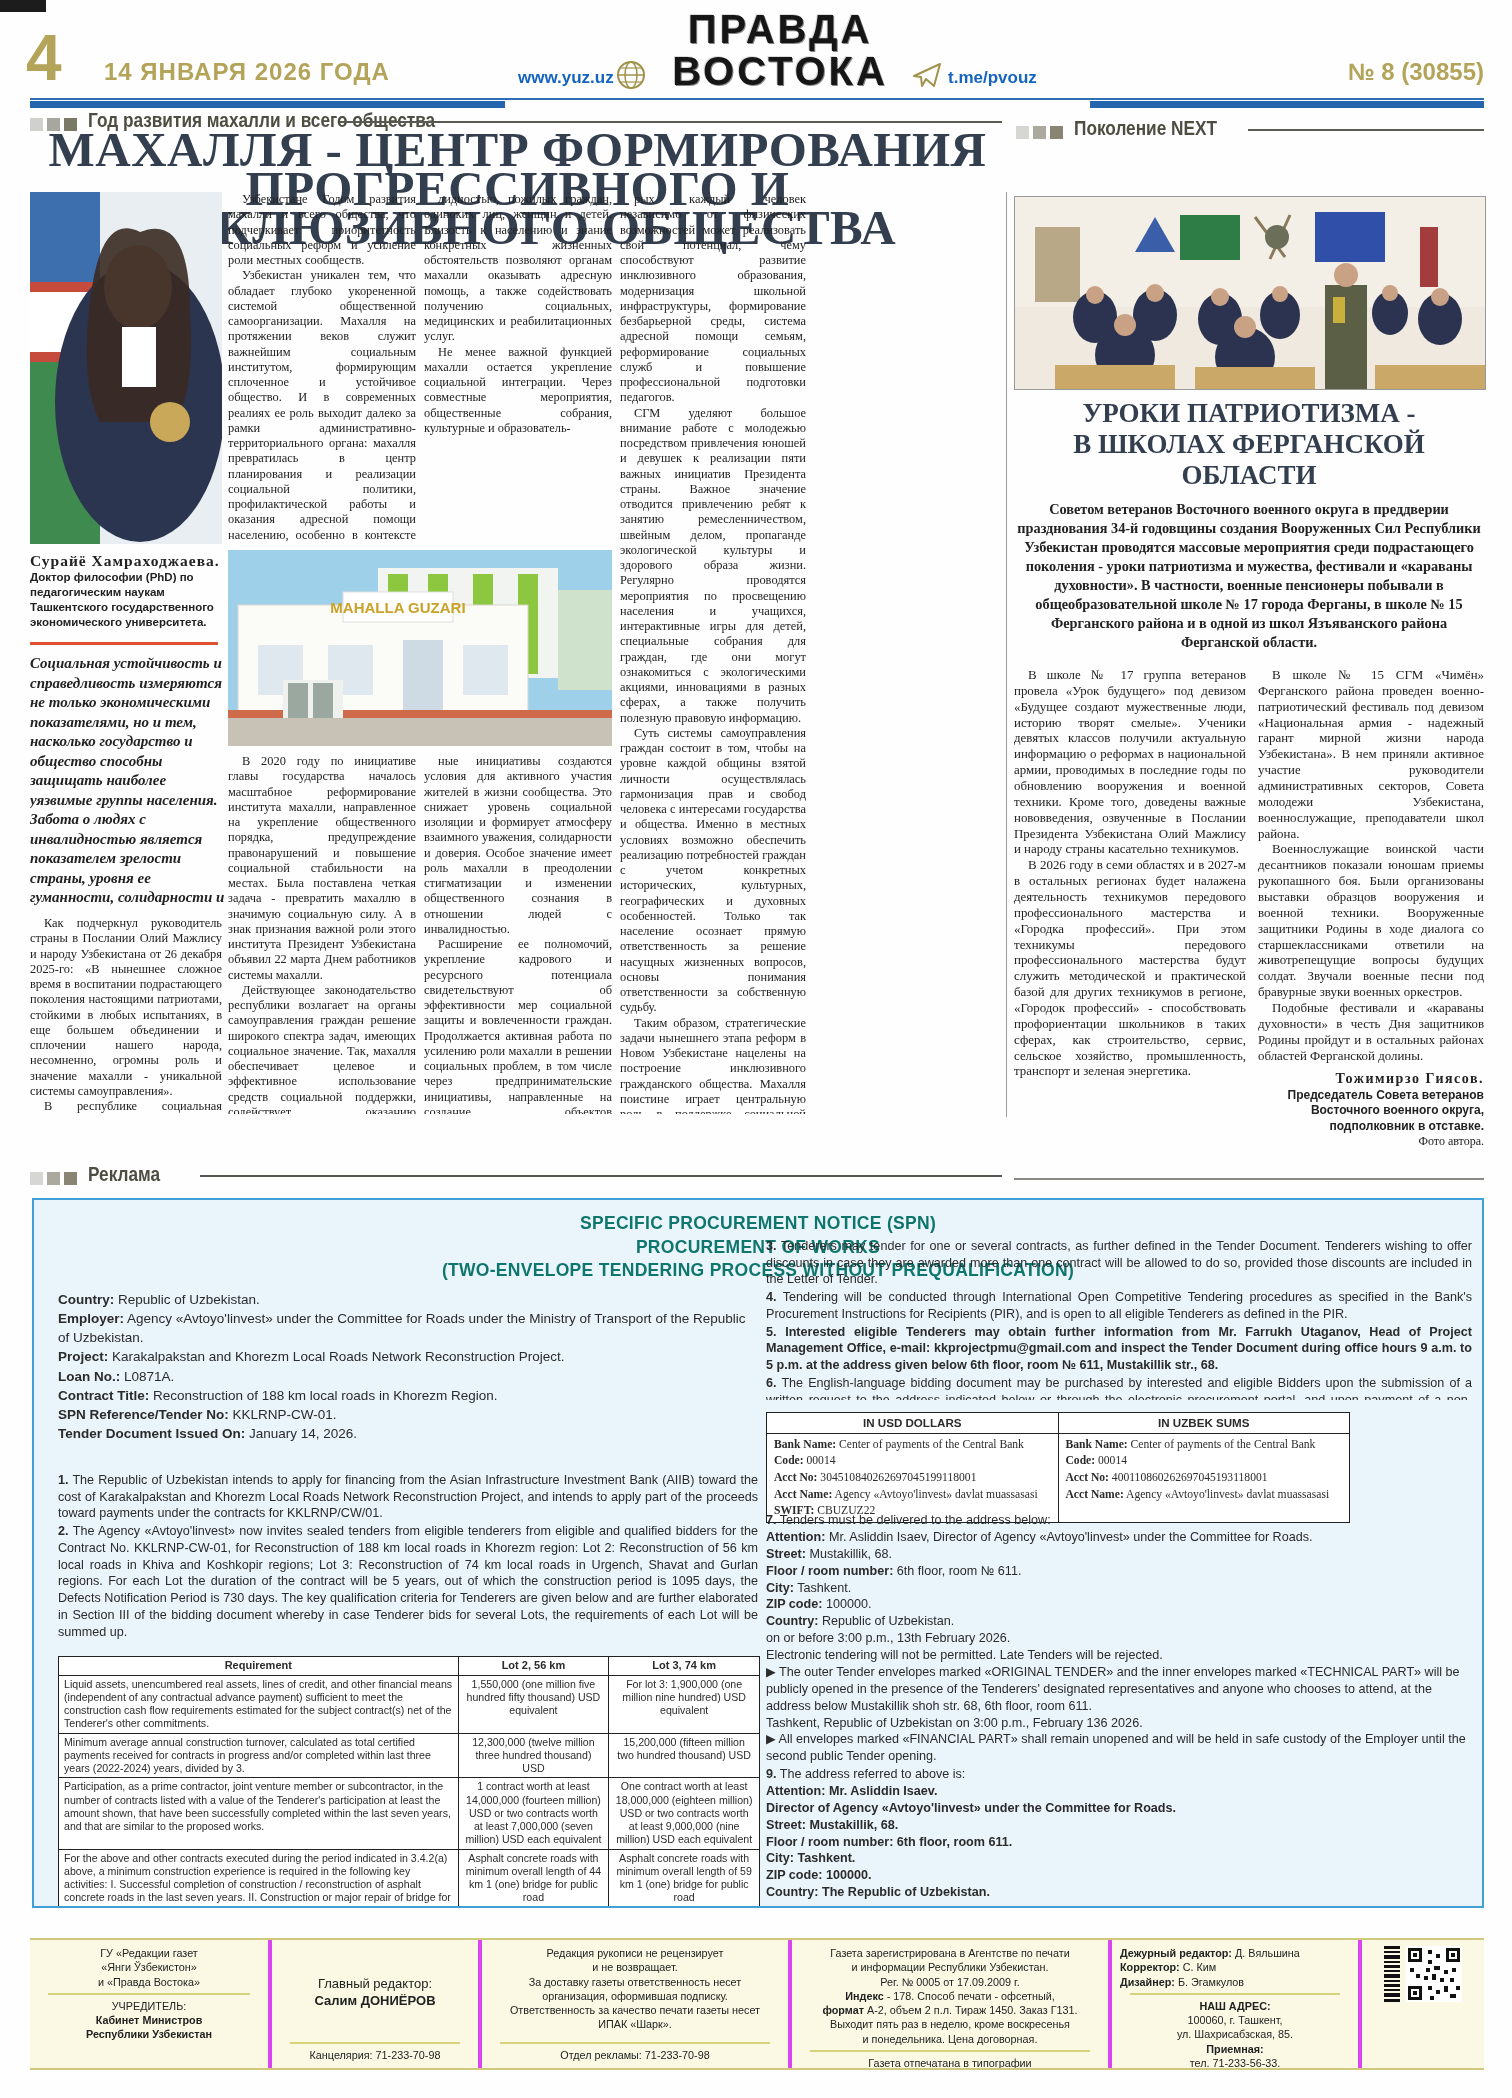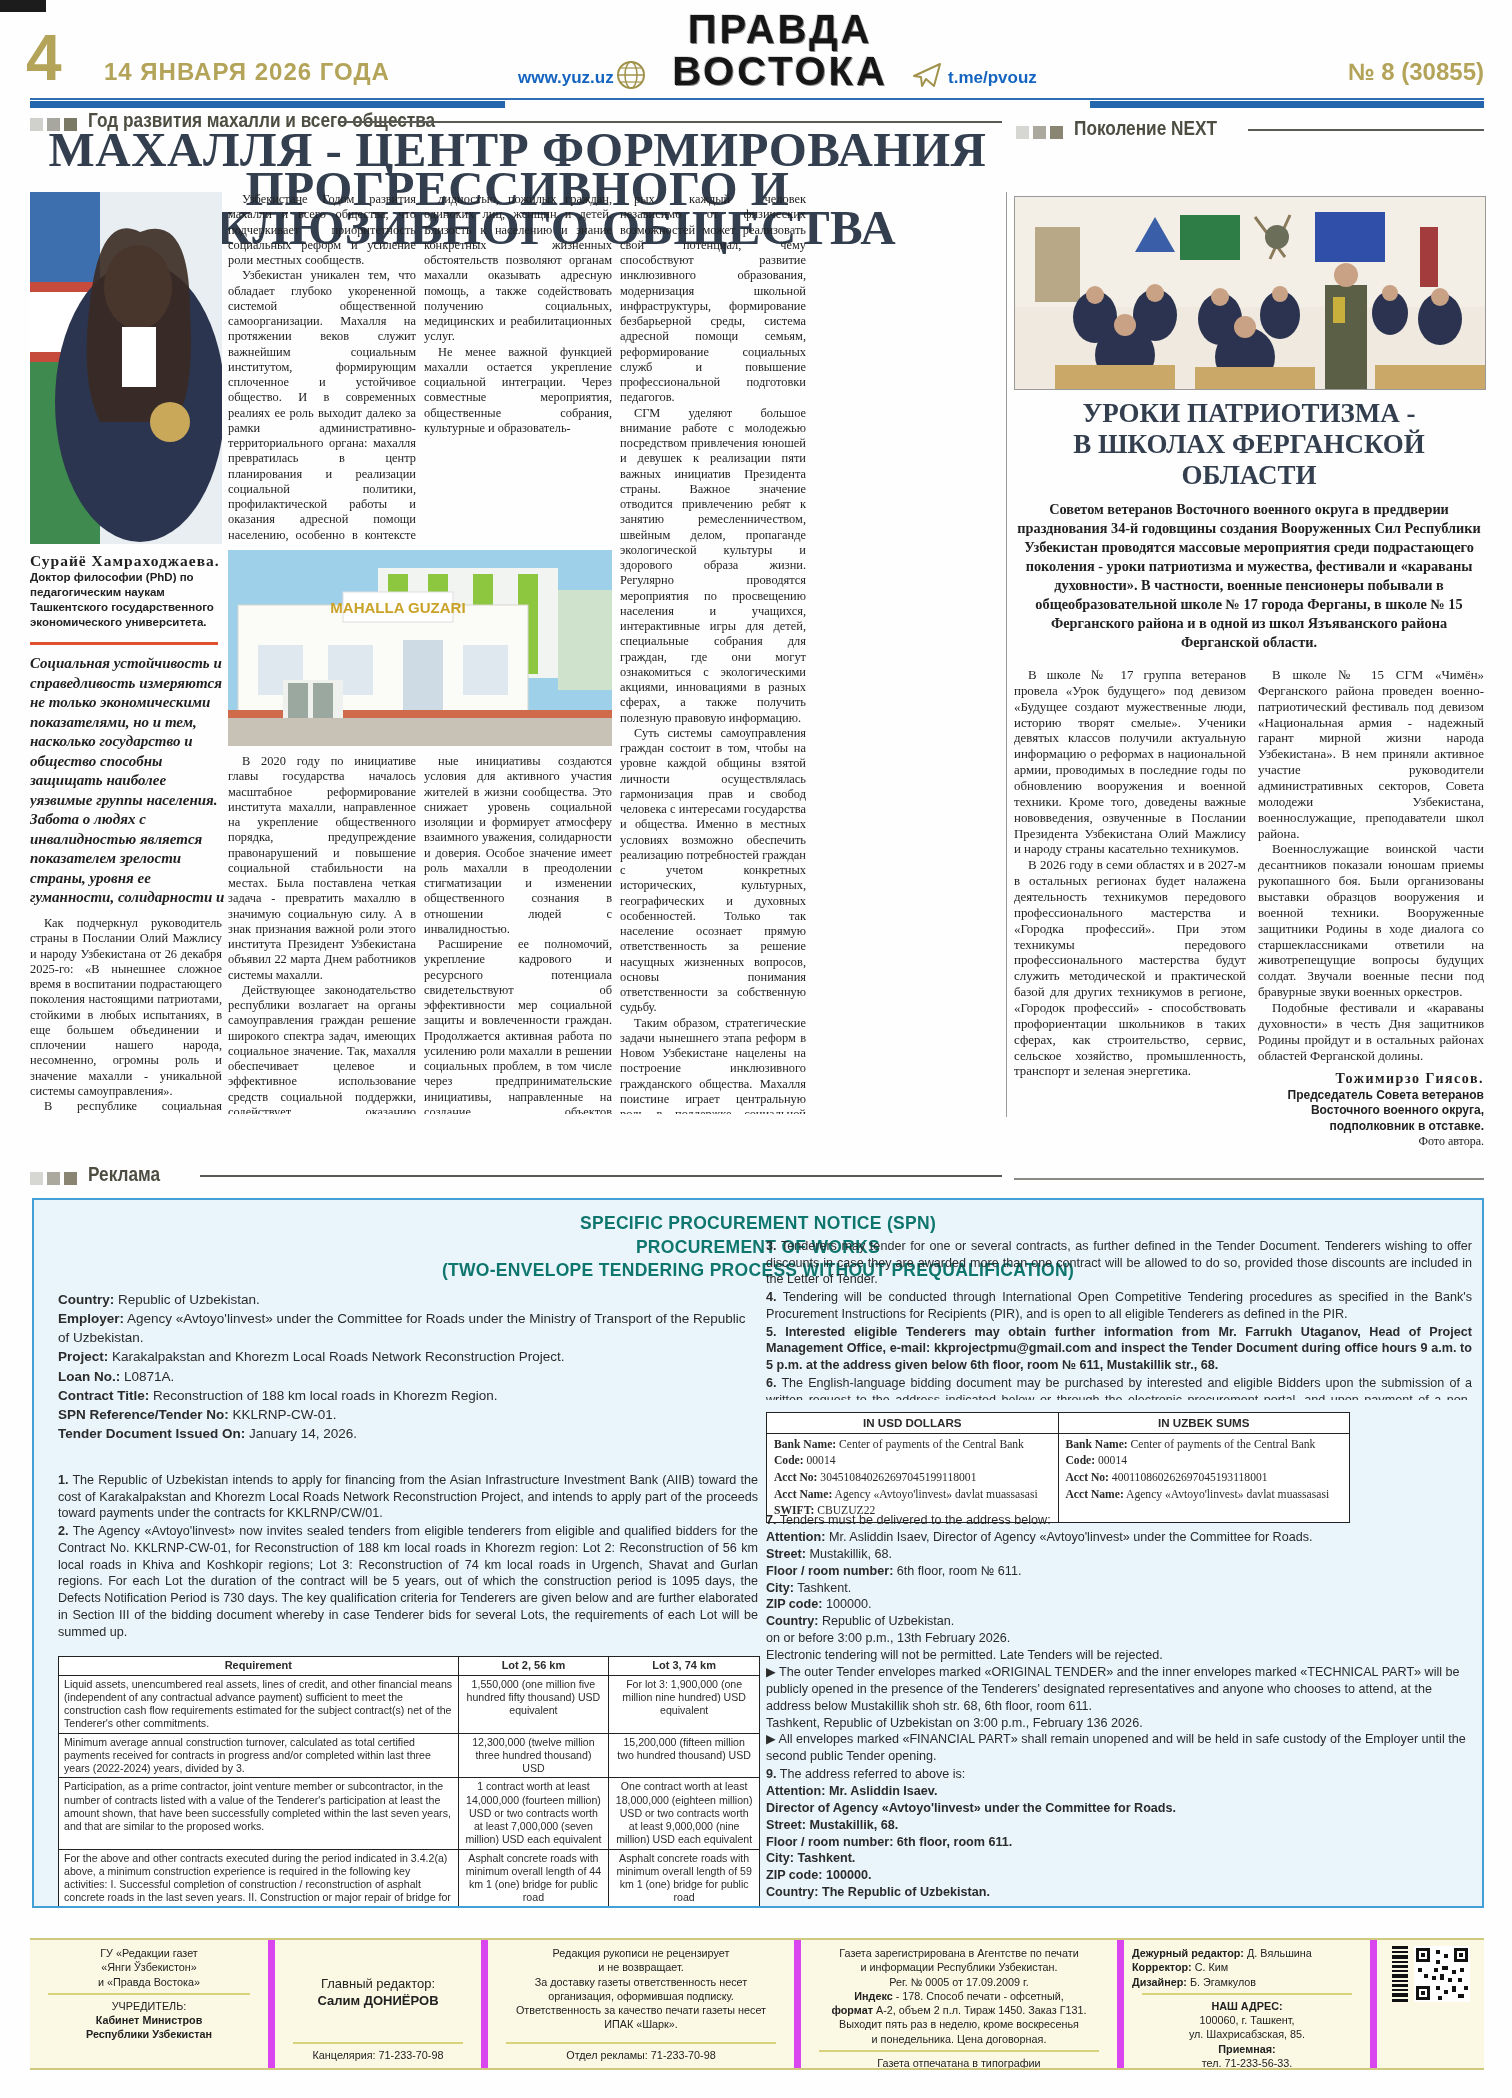--- a/index.html
+++ b/index.html
@@ -65,21 +65,21 @@
   .banktable th,.banktable td{border:1px solid #222;padding:2px 6px;vertical-align:top;text-align:left;}
   .banktable th{text-align:center;}
   .banktable div{margin:1px;font-family:Liberation Serif, serif;}
   .addrlines{text-align:left;}
   .addrlines p{margin:0;}
   
   .footer{left:30px;top:1938px;width:1454px;height:132px;background:#fbf8e3;
           border-top:2px solid #cfc97e;border-bottom:2px solid #cfc97e;box-sizing:border-box;
           display:flex;font-family:"Liberation Sans",sans-serif;font-size:10.8px;line-height:1.32;
           color:#222;text-align:center;}
-  .fcell{flex:1;padding:6px 8px;display:flex;flex-direction:column;overflow:hidden;border-right:7px solid #d946ef;}
+  .fcell{flex:1;padding:6px 8px;display:flex;flex-direction:column;overflow:hidden;border-right:4px solid #d946ef;}
   .fcell:last-child{border-right:none;gap:39px;}
   .fcell .fdiv{border-top:2px solid #d8d37a;margin:4px 10px;}
   .fcell .spacer{flex:1;}
   .fcell p{margin:0;}
   .numline{font-weight:bold;font-size:13px;letter-spacing:6px;}
 </style>
 </head>
 <body>
 
 <div class="page">

